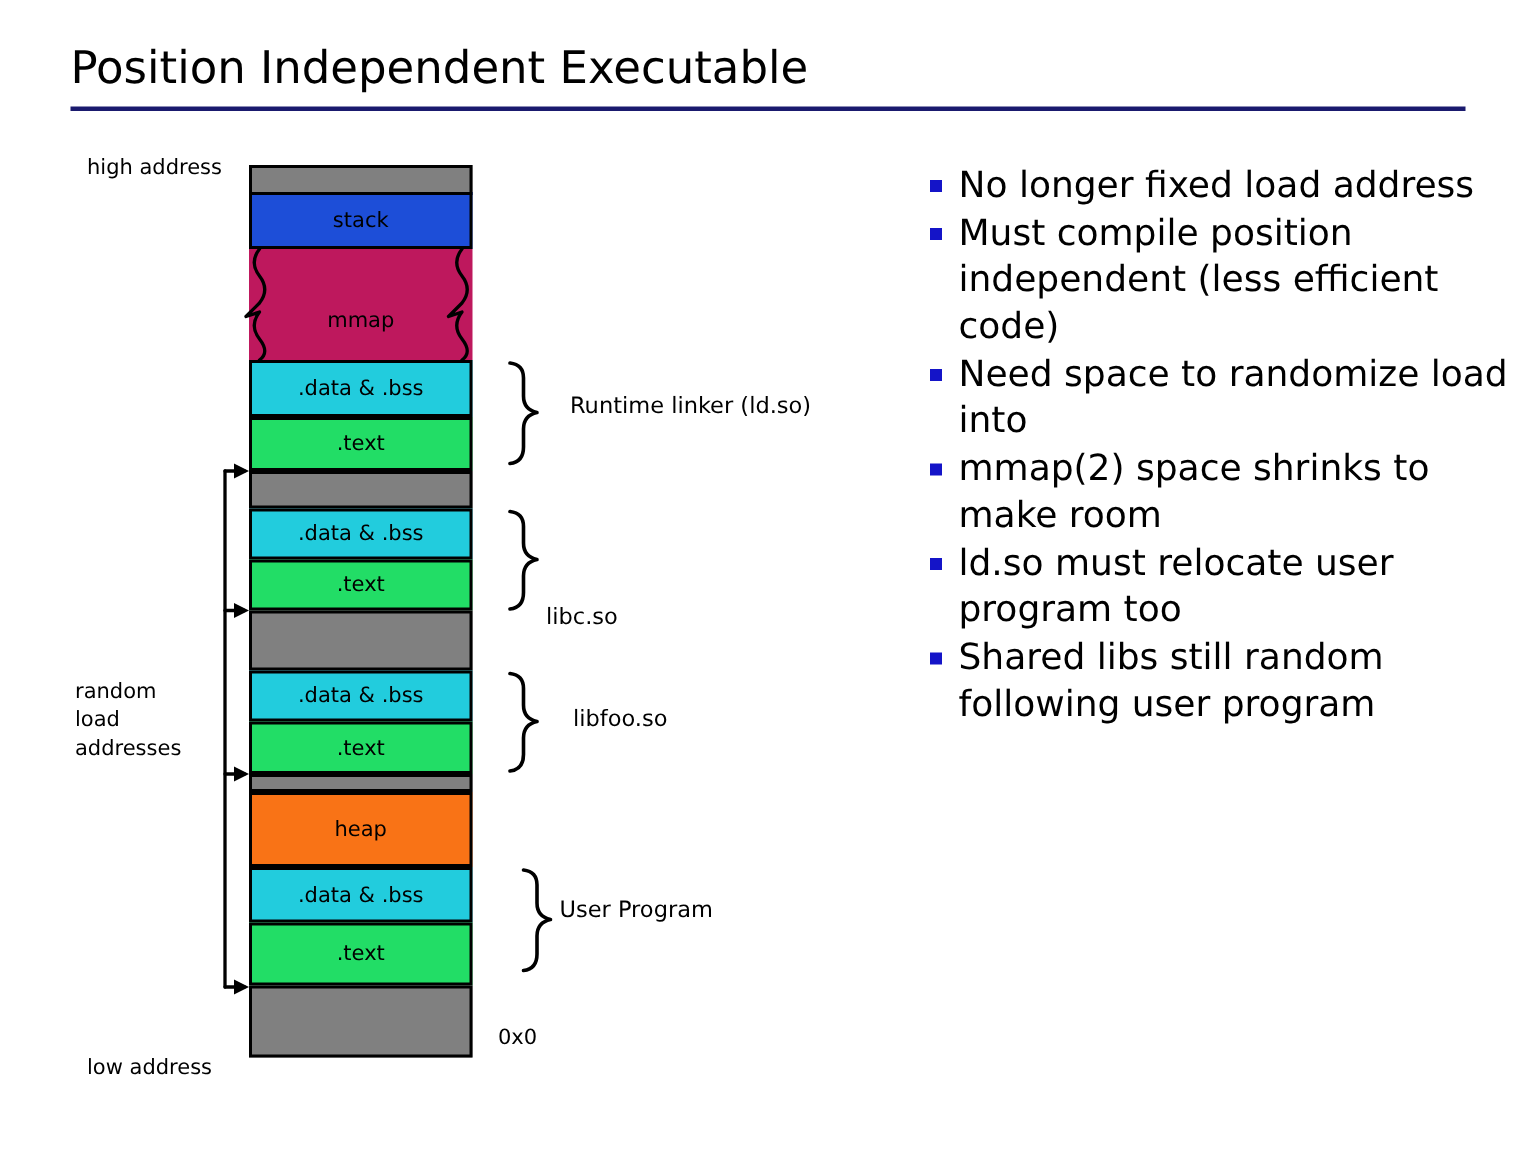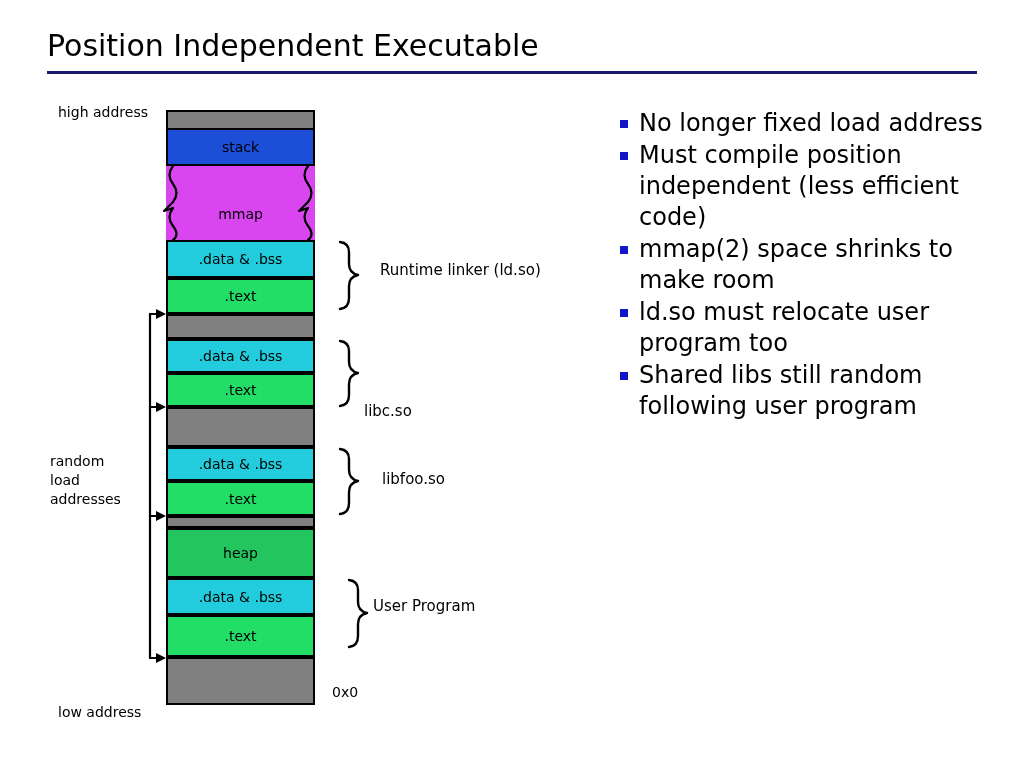--- a/index.html
+++ b/index.html
@@ -148,21 +148,21 @@
   </div>
 
   <div class="mem-block" style="top: 110px; height: 20px; background: rgb(128, 128, 128);">
     <span></span>
   </div>
 
   <div class="mem-block" style="top: 128px; height: 38px; background: #1d4ed8;">
     <span>stack</span>
   </div>
 
-  <div class="mem-gap" style="top: 166px; height: 74px; background: #d946ef;">
+  <div class="mem-gap" style="top: 166px; height: 74px; background: #be185d;">
     <span style="margin-top:22px;">mmap</span>
   </div>
 
   <div class="mem-block" style="top: 240px; height: 38px; background: rgb(34, 204, 221);">
     <span>.data &amp; .bss</span>
   </div>
 
   <div class="mem-block" style="top: 278px; height: 36px; background: rgb(34, 221, 102);">
     <span>.text</span>
   </div>
@@ -188,21 +188,21 @@
   </div>
 
   <div class="mem-block" style="top: 481px; height: 35px; background: rgb(34, 221, 102);">
     <span>.text</span>
   </div>
 
   <div class="mem-block" style="top: 516px; height: 12px; background: rgb(128, 128, 128);">
     <span></span>
   </div>
 
-  <div class="mem-block" style="top: 528px; height: 50px; background: #22c55e;">
+  <div class="mem-block" style="top: 528px; height: 50px; background: #f97316;">
     <span>heap</span>
   </div>
 
   <div class="mem-block" style="top: 578px; height: 37px; background: rgb(34, 204, 221);">
     <span>.data &amp; .bss</span>
   </div>
 
   <div class="mem-block" style="top: 615px; height: 42px; background: rgb(34, 221, 102);">
     <span>.text</span>
   </div>
@@ -251,20 +251,24 @@
   <div class="bullet-row">
     <span class="bullet-marker" style="background: rgb(20, 20, 200);"></span>
     <span class="bullet-text">No longer fixed load address</span>
   </div>
   <div class="bullet-row">
     <span class="bullet-marker" style="background: rgb(20, 20, 200);"></span>
     <span class="bullet-text">Must compile position independent (less efficient code)</span>
   </div>
   <div class="bullet-row">
     <span class="bullet-marker" style="background: rgb(20, 20, 200);"></span>
+    <span class="bullet-text">Need space to randomize load into</span>
+  </div>
+  <div class="bullet-row">
+    <span class="bullet-marker" style="background: rgb(20, 20, 200);"></span>
     <span class="bullet-text">mmap(2) space shrinks to make room</span>
   </div>
   <div class="bullet-row">
     <span class="bullet-marker" style="background: rgb(20, 20, 200);"></span>
     <span class="bullet-text">ld.so must relocate user program too</span>
   </div>
   <div class="bullet-row">
     <span class="bullet-marker" style="background: rgb(20, 20, 200);"></span>
     <span class="bullet-text">Shared libs still random following user program</span>
   </div>

